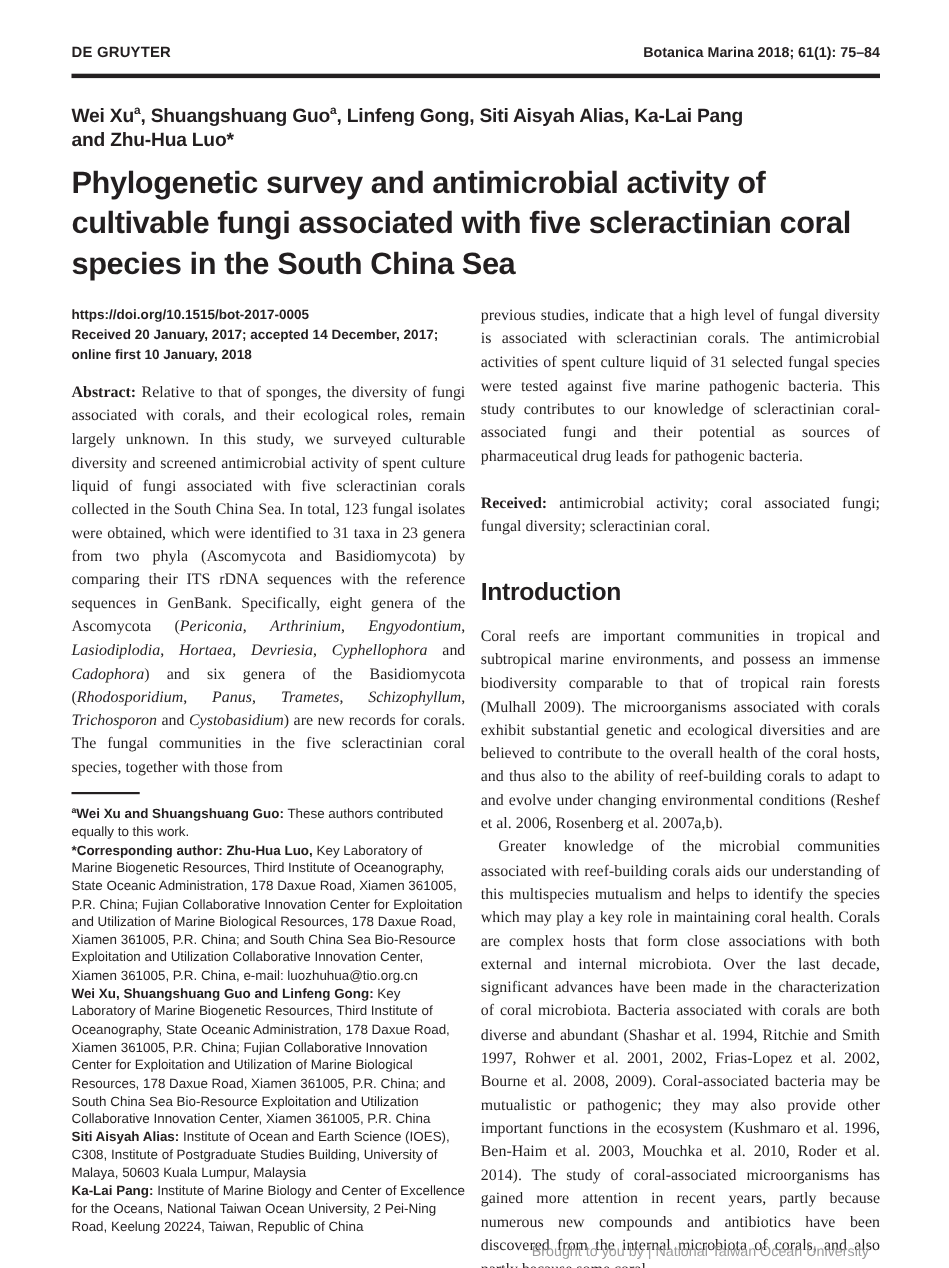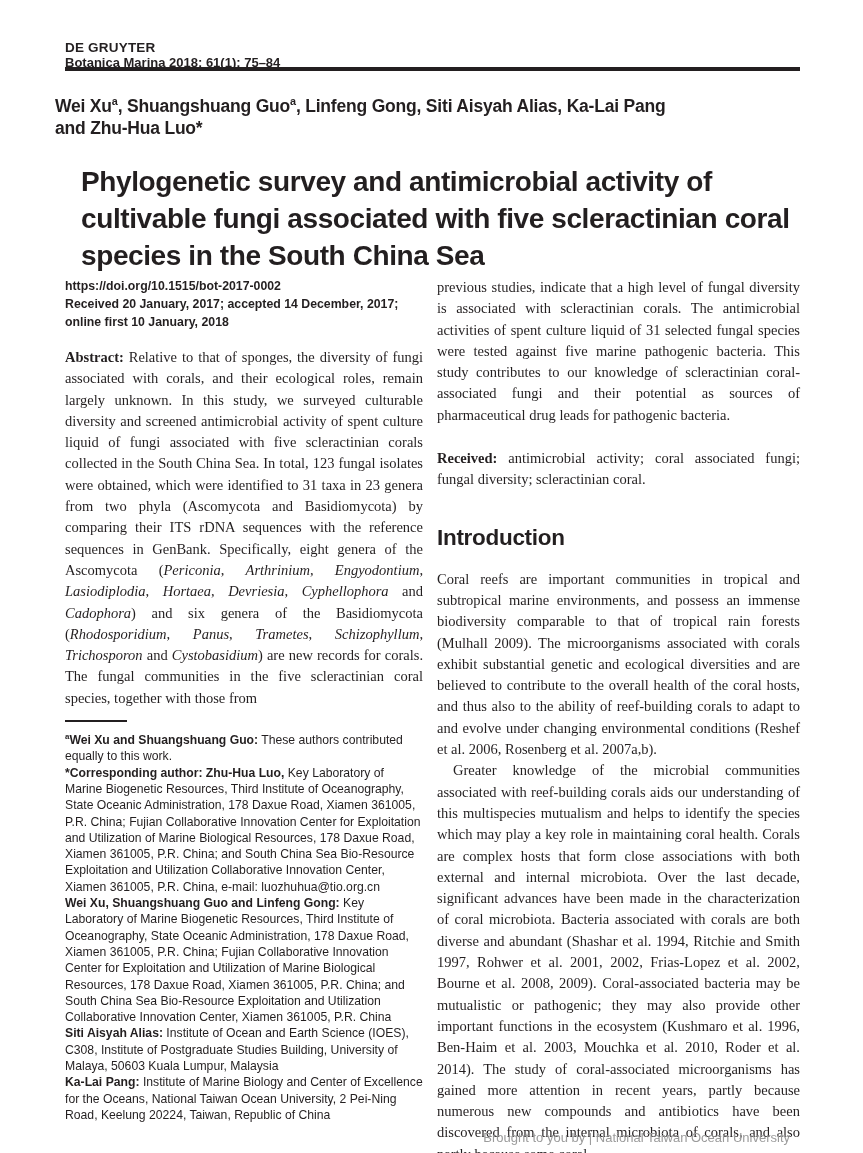--- a/index.html
+++ b/index.html
@@ -10,37 +10,37 @@
     background:#ffffff;
     color:#231f20;
     font-family:"Liberation Serif", serif;
     overflow:hidden;
   }
   
   .hdr {
     position:absolute; top:40px; left:65px; right:63px;
     display:flex; justify-content:space-between; align-items:baseline;
     font-family:"Liberation Sans", sans-serif;
-    font-weight:bold; font-size:13.5px; letter-spacing:0.2px;flex-direction:column;
+    font-weight:bold; font-size:13.5px; letter-spacing:0.2px;
   }
   .hdr .jref { font-size:13px; font-weight:bold; letter-spacing:0; }
   .top-rule {
     position:absolute; top:67px; left:65px; right:63px;
     height:3.5px; background:#231f20;
   }
   
   .byline {
-    position:absolute; top:90px; left:55px; width:735px;
+    position:absolute; top:90px; left:65px; width:735px;
     font-family:"Liberation Sans", sans-serif;
     font-weight:bold; font-size:17.5px; line-height:22px; letter-spacing:-0.2px;
   }
   .byline sup { font-size:0.62em; }
   .title {
     position:absolute; top:147px; left:65px; width:735px;
-    margin:16px;
+    margin:0;
     font-family:"Liberation Sans", sans-serif;
     font-weight:bold; font-size:28px; line-height:37px; letter-spacing:-0.4px;
   }
   
   .columns {
     position:absolute; top:277px; left:65px; width:735px;
     display:flex; gap:14px;
   }
   .col-left  { width:358px; }
   .col-right { width:363px; }
@@ -102,21 +102,21 @@
     <div>Wei Xu<sup>a</sup>, Shuangshuang Guo<sup>a</sup>, Linfeng Gong, Siti Aisyah Alias, Ka-Lai Pang</div>
     <div>and Zhu-Hua Luo*</div>
   </div>
 
   <h1 class="title">Phylogenetic survey and antimicrobial activity of cultivable fungi associated with five scleractinian coral species in the South China Sea</h1>
 
   <div class="columns">
 
     <div class="col-left">
       <div class="meta-block">
-        <div>https://doi.org/10.1515/bot-2017-0002</div>
+        <div>https://doi.org/10.1515/bot-2017-0005</div>
         <div>Received 20 January, 2017; accepted 14 December, 2017; online first 10 January, 2018</div>
       </div>
 
       <p class="body-text abstract"><span class="b-label">Abstract:</span><span> Relative to that of sponges, the diversity of fungi associated with corals, and their ecological roles, remain largely unknown. In this study, we surveyed culturable diversity and screened antimicrobial activity of spent culture liquid of fungi associated with five scleractinian corals collected in the South China Sea. In total, 123 fungal isolates were obtained, which were identified to 31 taxa in 23 genera from two phyla (Ascomycota and Basidiomycota) by comparing their ITS rDNA sequences with the reference sequences in GenBank. Specifically, eight genera of the Ascomycota (<i>Periconia</i>, <i>Arthrinium</i>, <i>Engyodontium</i>, <i>Lasiodiplodia</i>, <i>Hortaea</i>, <i>Devriesia</i>, <i>Cyphellophora</i> and <i>Cadophora</i>) and six genera of the Basidiomycota (<i>Rhodosporidium</i>, <i>Panus</i>, <i>Trametes</i>, <i>Schizophyllum</i>, <i>Trichosporon</i> and <i>Cystobasidium</i>) are new records for corals. The fungal communities in the five scleractinian coral species, together with those from</span></p>
 
       <div class="fn-rule"></div>
 
       <div class="footnotes">
         <p class="fn"><span class="b-label"><sup>a</sup>Wei Xu and Shuangshuang Guo:</span><span> These authors contributed equally to this work.</span></p>
         <p class="fn"><span class="b-label">*Corresponding author: Zhu-Hua Luo,</span><span> Key Laboratory of Marine Biogenetic Resources, Third Institute of Oceanography, State Oceanic Administration, 178 Daxue Road, Xiamen 361005, P.R. China; Fujian Collaborative Innovation Center for Exploitation and Utilization of Marine Biological Resources, 178 Daxue Road, Xiamen 361005, P.R. China; and South China Sea Bio-Resource Exploitation and Utilization Collaborative Innovation Center, Xiamen 361005, P.R. China, e-mail: luozhuhua@tio.org.cn</span></p>

